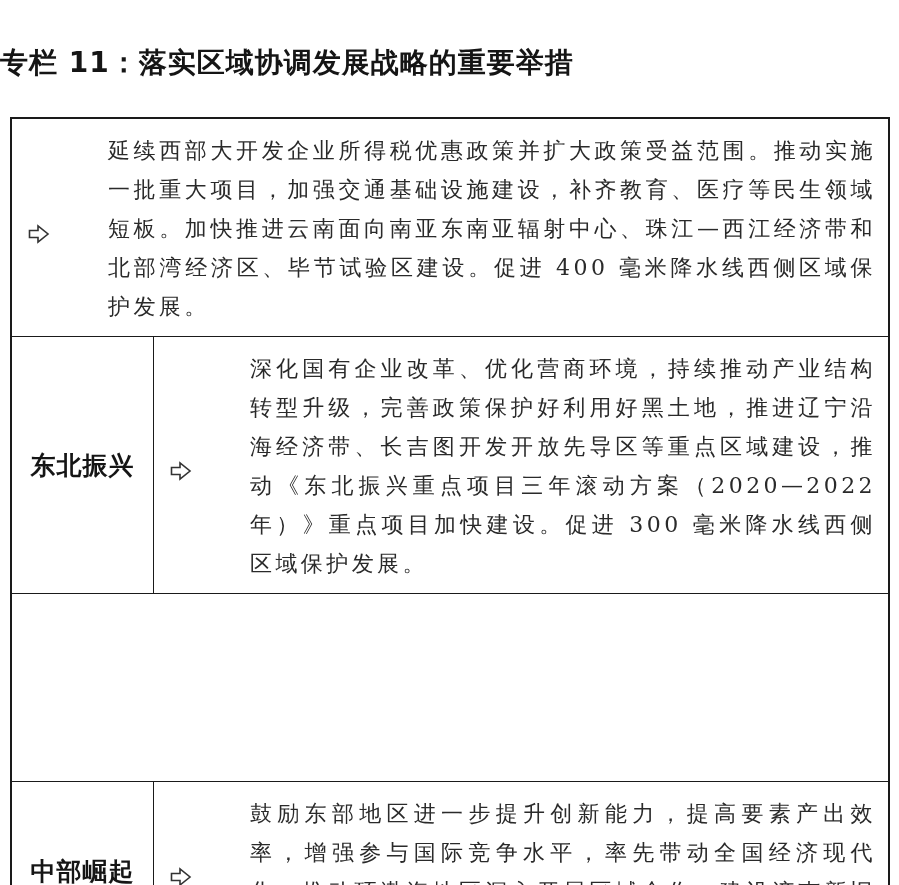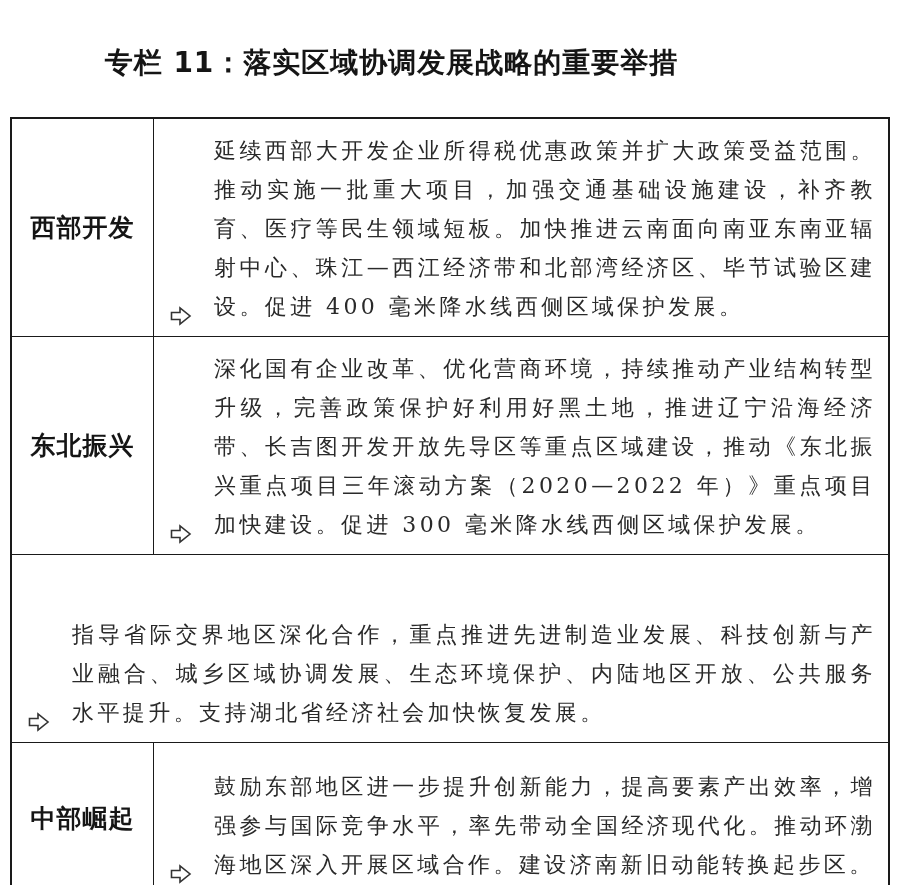--- a/index.html
+++ b/index.html
@@ -15,21 +15,21 @@
     overflow: hidden;
     font-family: "DejaVu Serif", serif;
     color: #1c1c1c;
   }
   .title {
     margin: 0;
     position: absolute;
     top: 44px;
     left: 0;
     width: 783px;
-    text-align: center;
+    text-align: left;
     font-family: "DejaVu Sans", "Liberation Sans", sans-serif;
     font-weight: 700;
     font-size: 28px;
     letter-spacing: 1px;
     color: #151515;
   }
   .measures-table {
     position: absolute;
     top: 117px;
     left: 10px;
@@ -61,23 +61,24 @@
     font-family: "DejaVu Sans", "Liberation Sans", sans-serif;
     font-weight: 700;
     font-size: 25px;
     letter-spacing: 1px;
     color: #151515;
     white-space: nowrap;
   }
   .content-cell {
     flex: 1 1 auto;
     display: flex;
-    align-items: flex-end;
+    align-items: center;
     padding: 12px 12px 10px 16px;
     box-sizing: border-box;
+    gap: 36px;
   }
   .bullet {
     flex: 0 0 22px;
     margin-top: 10px;
     margin-right: 22px;
     line-height: 0;
   }
   .bullet svg {
     display: block;
   }
@@ -96,23 +97,20 @@
 </head>
 <body>
 
 <div class="page">
 
   <h1 class="title">专栏 11：落实区域协调发展战略的重要举措</h1>
 
   <div class="measures-table">
 
     <div class="trow r1">
-      <div class="label-cell">
-        <span class="region-label">西部开发</span>
-      </div>
       <div class="content-cell">
         <span class="bullet">
           <svg width="22" height="20" viewBox="0 0 22 20">
               <path d="M1.5 6.5 H10 V2 L20 10 L10 18 V13.5 H1.5 Z" fill="#ffffff" stroke="#333333" stroke-width="1.6" stroke-linejoin="miter"></path>
             </svg>
         </span>
         <p class="content-text">延续西部大开发企业所得税优惠政策并扩大政策受益范围。推动实施一批重大项目，加强交通基础设施建设，补齐教育、医疗等民生领域短板。加快推进云南面向南亚东南亚辐射中心、珠江—西江经济带和北部湾经济区、毕节试验区建设。促进 400 毫米降水线西侧区域保护发展。</p>
       </div>
     </div>
 
@@ -124,28 +122,20 @@
         <span class="bullet">
           <svg width="22" height="20" viewBox="0 0 22 20">
               <path d="M1.5 6.5 H10 V2 L20 10 L10 18 V13.5 H1.5 Z" fill="#ffffff" stroke="#333333" stroke-width="1.6" stroke-linejoin="miter"></path>
             </svg>
         </span>
         <p class="content-text">深化国有企业改革、优化营商环境，持续推动产业结构转型升级，完善政策保护好利用好黑土地，推进辽宁沿海经济带、长吉图开发开放先导区等重点区域建设，推动《东北振兴重点项目三年滚动方案（2020—2022 年）》重点项目加快建设。促进 300 毫米降水线西侧区域保护发展。</p>
       </div>
     </div>
 
     <div class="trow r3">
-      <div class="content-cell">
-        <span class="bullet">
-          <svg width="22" height="20" viewBox="0 0 22 20">
-              <path d="M1.5 6.5 H10 V2 L20 10 L10 18 V13.5 H1.5 Z" fill="#ffffff" stroke="#333333" stroke-width="1.6" stroke-linejoin="miter"></path>
-            </svg>
-        </span>
-        <p class="content-text">指导省际交界地区深化合作，重点推进先进制造业发展、科技创新与产业融合、城乡区域协调发展、生态环境保护、内陆地区开放、公共服务水平提升。支持湖北省经济社会加快恢复发展。</p>
-      </div>
     </div>
 
     <div class="trow r4">
       <div class="label-cell">
         <span class="region-label">中部崛起</span>
       </div>
       <div class="content-cell">
         <span class="bullet">
           <svg width="22" height="20" viewBox="0 0 22 20">
               <path d="M1.5 6.5 H10 V2 L20 10 L10 18 V13.5 H1.5 Z" fill="#ffffff" stroke="#333333" stroke-width="1.6" stroke-linejoin="miter"></path>

